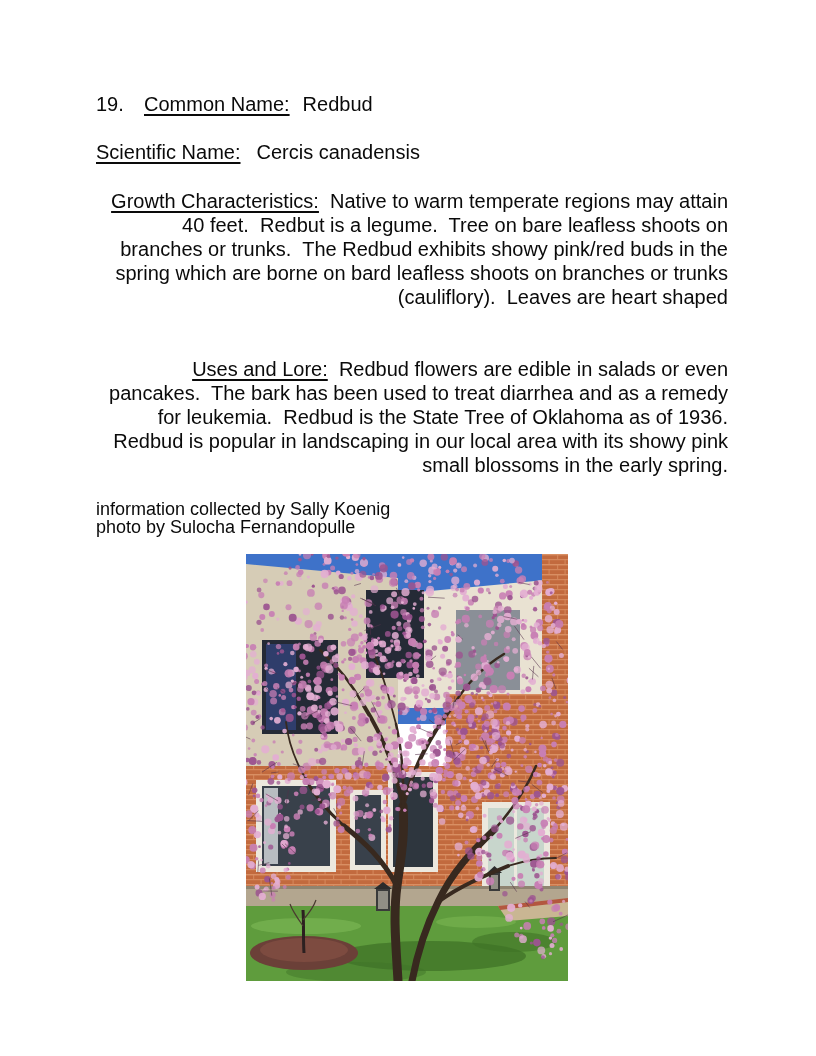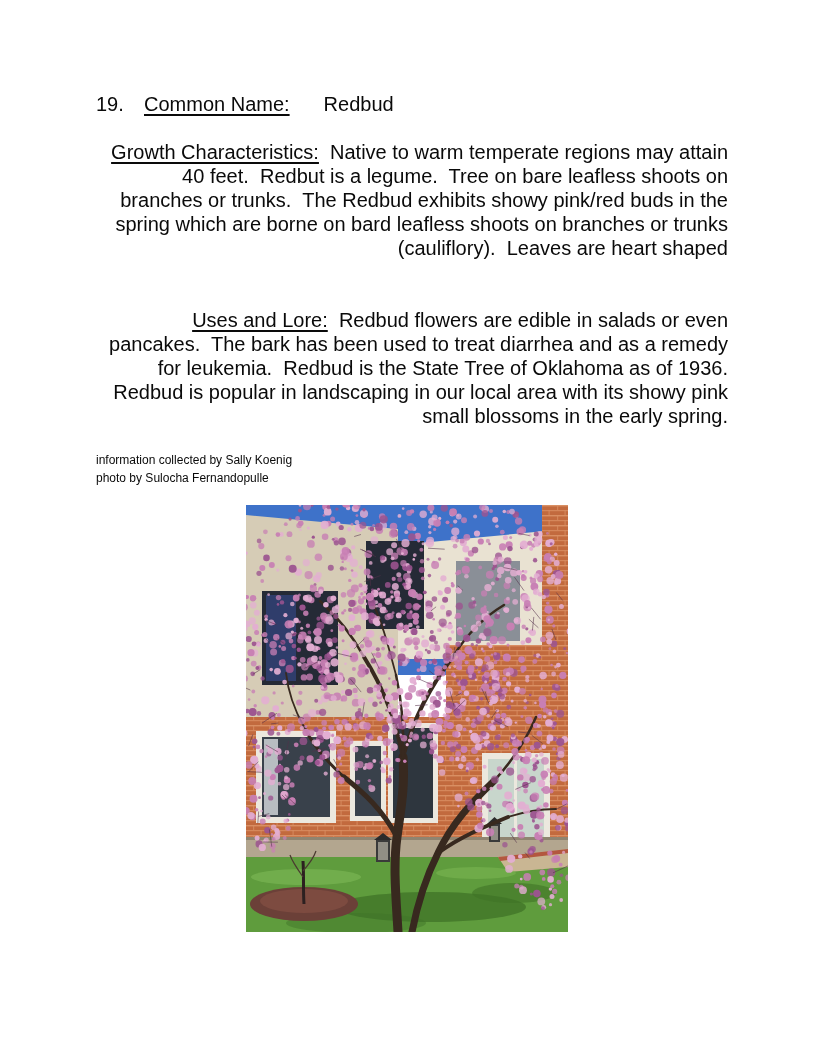--- a/index.html
+++ b/index.html
@@ -2,38 +2,39 @@
 <html><head>
 <meta charset="utf-8">
 <style>
   html,body{margin:0;padding:0;background:#ffffff;}
   body{width:816px;height:1056px;font-family:"Liberation Sans",sans-serif;color:#0a0a0a;}
   .page{position:relative;width:816px;height:1056px;overflow:hidden;background:#fff;}
   .content{position:absolute;left:96px;top:92px;width:632px;font-size:20px;line-height:24px;}
   .title-line{margin:0 0 24px 0;}
   .num{display:inline-block;width:48px;}
   .u{text-decoration:underline;text-underline-offset:3px;margin-top:13px;}
-  .gap-lg{margin-left:34px;text-align:right;}
+  .gap-lg{margin-left:13px;text-align:right;}
   .gap-md{margin-left:16px;}
   .sci-line{margin:0 0 25px 0;}
   .para{margin:0;white-space:pre-wrap;text-align:right;}
   .para.growth{margin-bottom:48px;}
   .para.uses{margin-bottom:23px;}
-  .credits{font-size:12px;line-height:18px;margin-bottom:18px;}
+  .credits{font-size:18px;line-height:18px;margin-bottom:18px;}
   .photo{margin:0 0 0 150px;width:322px;height:427px;}
   .photo svg{display:block;}
 </style>
 </head>
 <body>
 
 <div class="page">
   <div class="content">
 
     <div class="title-line"><span class="num">19.</span><span class="u">Common Name:</span><span class="gap-lg">Redbud</span></div>
 
+    <div class="sci-line"><span class="u">Scientific Name:</span><span class="gap-md">Cercis canadensis</span></div>
 
     <p class="para growth"><span class="u">Growth Characteristics:</span><span>  Native to warm temperate regions may attain 40 feet.  Redbut is a legume.  Tree on bare leafless shoots on branches or trunks.  The Redbud exhibits showy pink/red buds in the spring which are borne on bard leafless shoots on branches or trunks (cauliflory).  Leaves are heart shaped</span></p>
 
     <p class="para uses"><span class="u">Uses and Lore:</span><span>  Redbud flowers are edible in salads or even pancakes.  The bark has been used to treat diarrhea and as a remedy for leukemia.  Redbud is the State Tree of Oklahoma as of 1936.  Redbud is popular in landscaping in our local area with its showy pink small blossoms in the early spring.</span></p>
 
     <div class="credits">
       <div>information collected by Sally Koenig</div>
       <div>photo by Sulocha Fernandopulle</div>
     </div>
 

